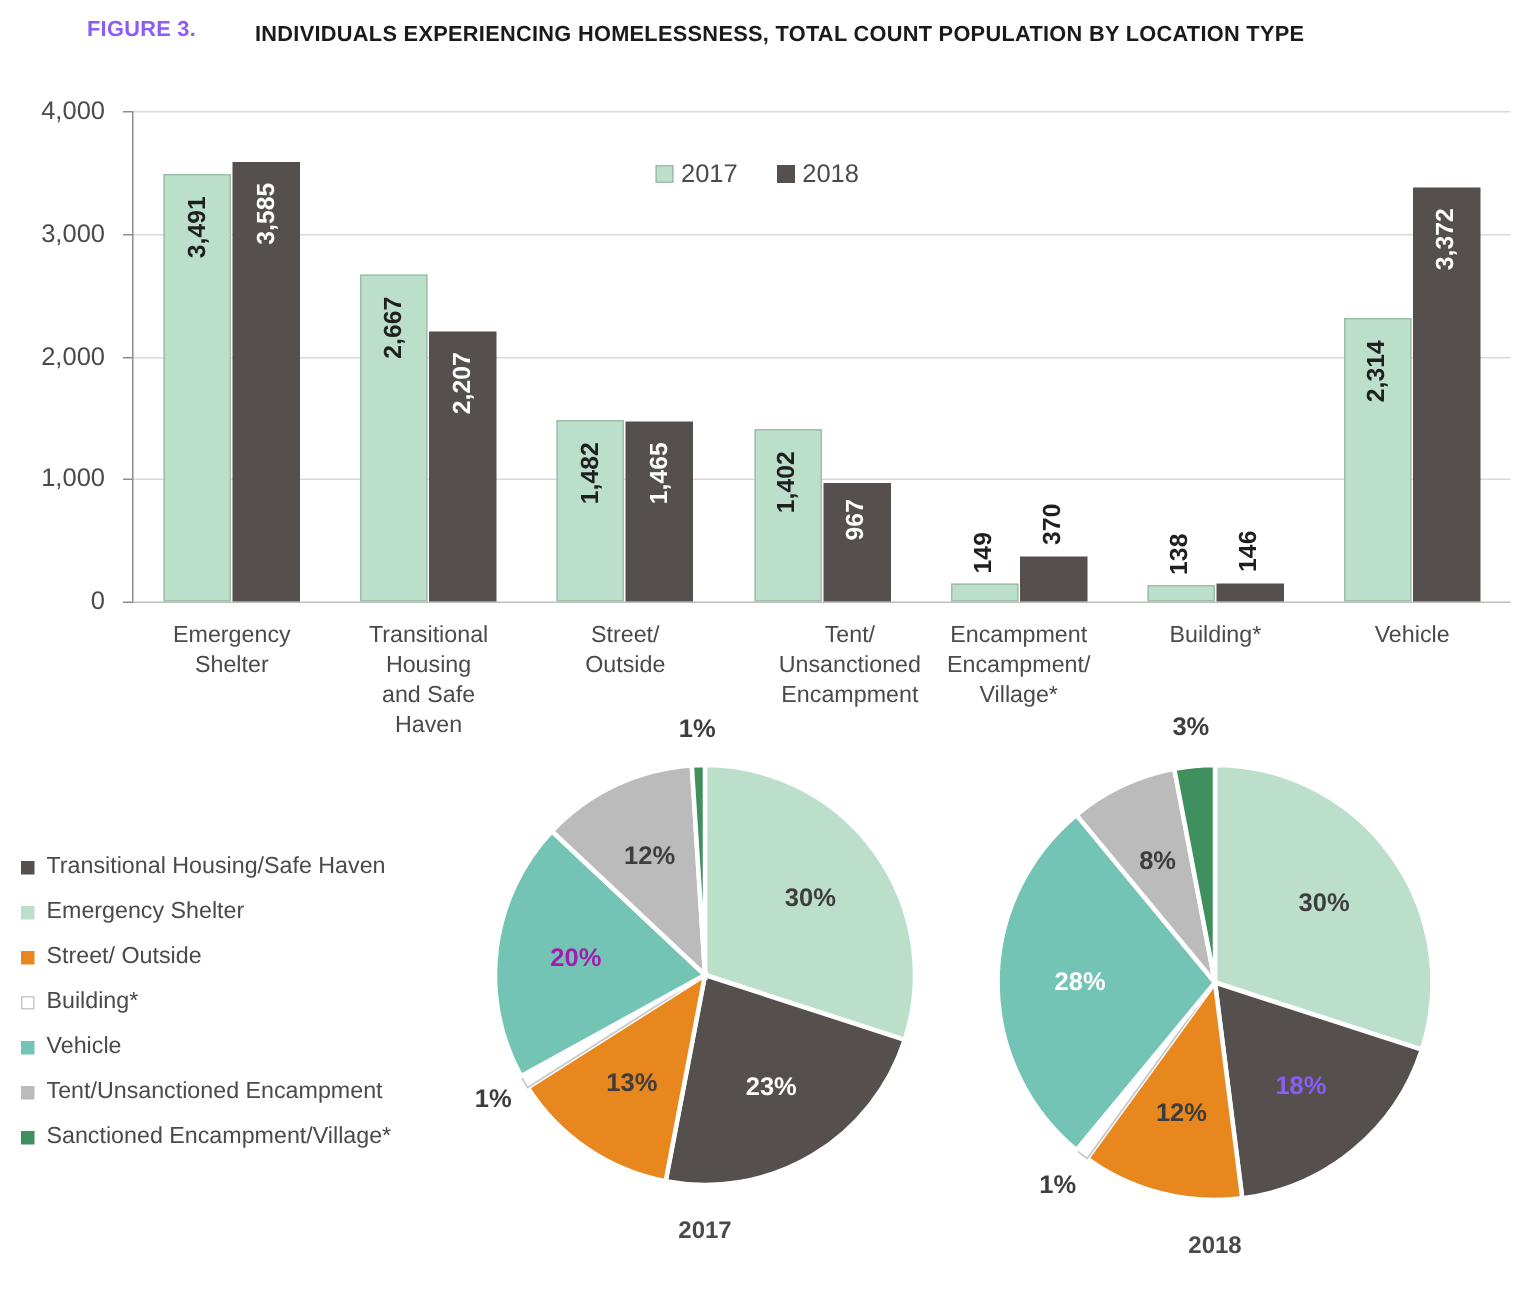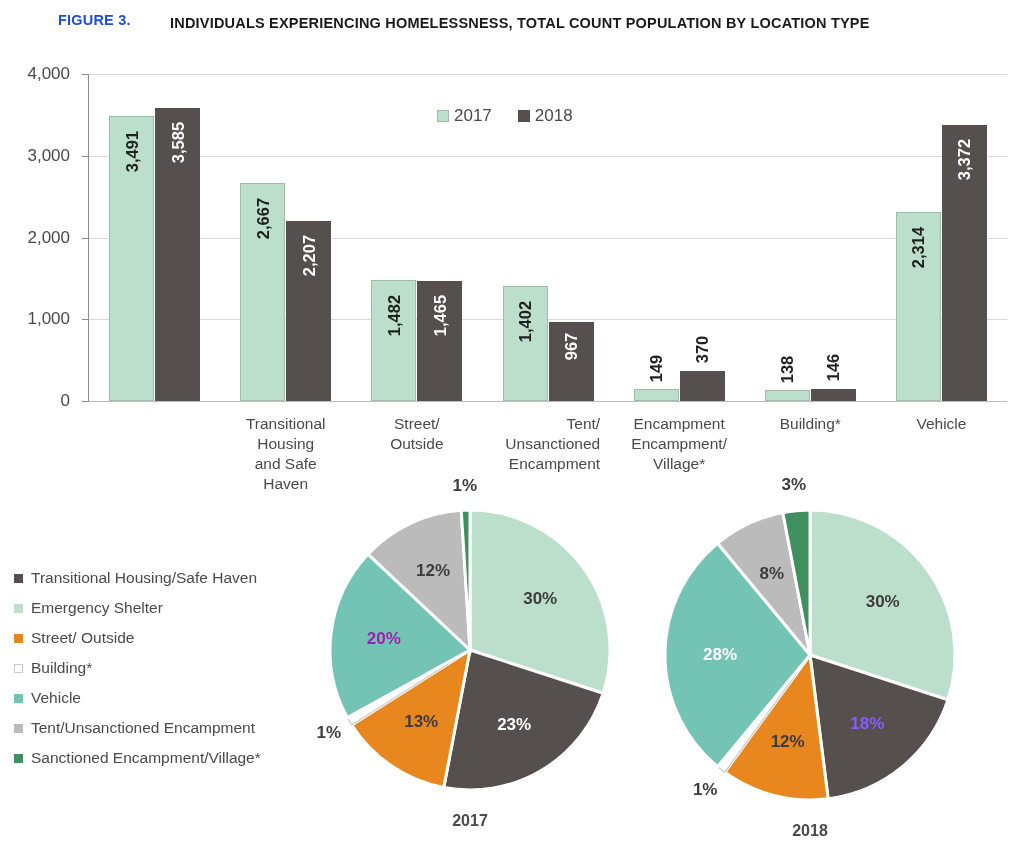--- a/index.html
+++ b/index.html
@@ -10,21 +10,21 @@
     color:#4a4a4a;
     overflow:hidden;
     position:relative;
   }
   
   #figure-title{
     position:absolute;left:58px;top:12px;width:900px;
     display:flex;gap:0px;align-items:flex-start;
   }
   #figure-title .fig-num{
-    font-size:14.5px;font-weight:bold;color:#1d4ed8;
+    font-size:14.5px;font-weight:bold;color:#8b5cf6;
     letter-spacing:.2px;white-space:nowrap;width:112px;flex:none;
   }
   #figure-title .fig-text{
     font-size:14.5px;font-weight:bold;color:#1a1a1a;
     letter-spacing:.2px;line-height:22px;max-width:700px;
   }
   
   #bar-chart{
     position:absolute;left:0px;top:66px;width:1024px;height:420px;
   }
@@ -119,20 +119,24 @@
       <div class="gridline" style="top: 0px;"></div>
       <div class="ytick-mark" style="top: 0px;"></div>
       <div class="group" style="left: 20.0714px; width: 91px;">
         <div class="bar y2017" style="height: 285.389px;">
           <span class="bar-value" style="top: 34px; margin-top: -9px;">3,491</span>
         </div>
         <div class="bar y2018" style="height: 293.074px;">
           <span class="bar-value" style="top: 34px; margin-top: -9px;">3,585</span>
         </div>
       </div>
+      <div class="xlabel" style="left: -8px; width: 147.143px;">
+        <div>Emergency</div>
+        <div>Shelter</div>
+      </div>
       <div class="group" style="left: 151.214px; width: 91px;">
         <div class="bar y2017" style="height: 218.027px;">
           <span class="bar-value" style="top: 34px; margin-top: -9px;">2,667</span>
         </div>
         <div class="bar y2018" style="height: 180.422px;">
           <span class="bar-value" style="top: 34px; margin-top: -9px;">2,207</span>
         </div>
       </div>
       <div class="xlabel" style="left: 123.143px; width: 147.143px;">
         <div>Transitional</div>
@@ -153,21 +157,21 @@
         <div>Outside</div>
       </div>
       <div class="group" style="left: 413.5px; width: 91px;">
         <div class="bar y2017" style="height: 114.613px;">
           <span class="bar-value" style="top: 34px; margin-top: -9px;">1,402</span>
         </div>
         <div class="bar y2018" style="height: 79.0523px;">
           <span class="bar-value" style="top: 24px; margin-top: -9px;">967</span>
         </div>
       </div>
-      <div class="xlabel" style="left: 364px; width: 147.143px; text-align: right;">
+      <div class="xlabel" style="left: 404px; width: 147.143px;">
         <div>Tent/</div>
         <div>Unsanctioned</div>
         <div>Encampment</div>
       </div>
       <div class="group" style="left: 544.643px; width: 91px;">
         <div class="bar y2017" style="height: 12.1807px;">
           <span class="bar-value outside" style="top: -22px; margin-top: -9px;">149</span>
         </div>
         <div class="bar y2018" style="height: 30.2475px;">
           <span class="bar-value outside" style="top: -22px; margin-top: -9px;">370</span>

